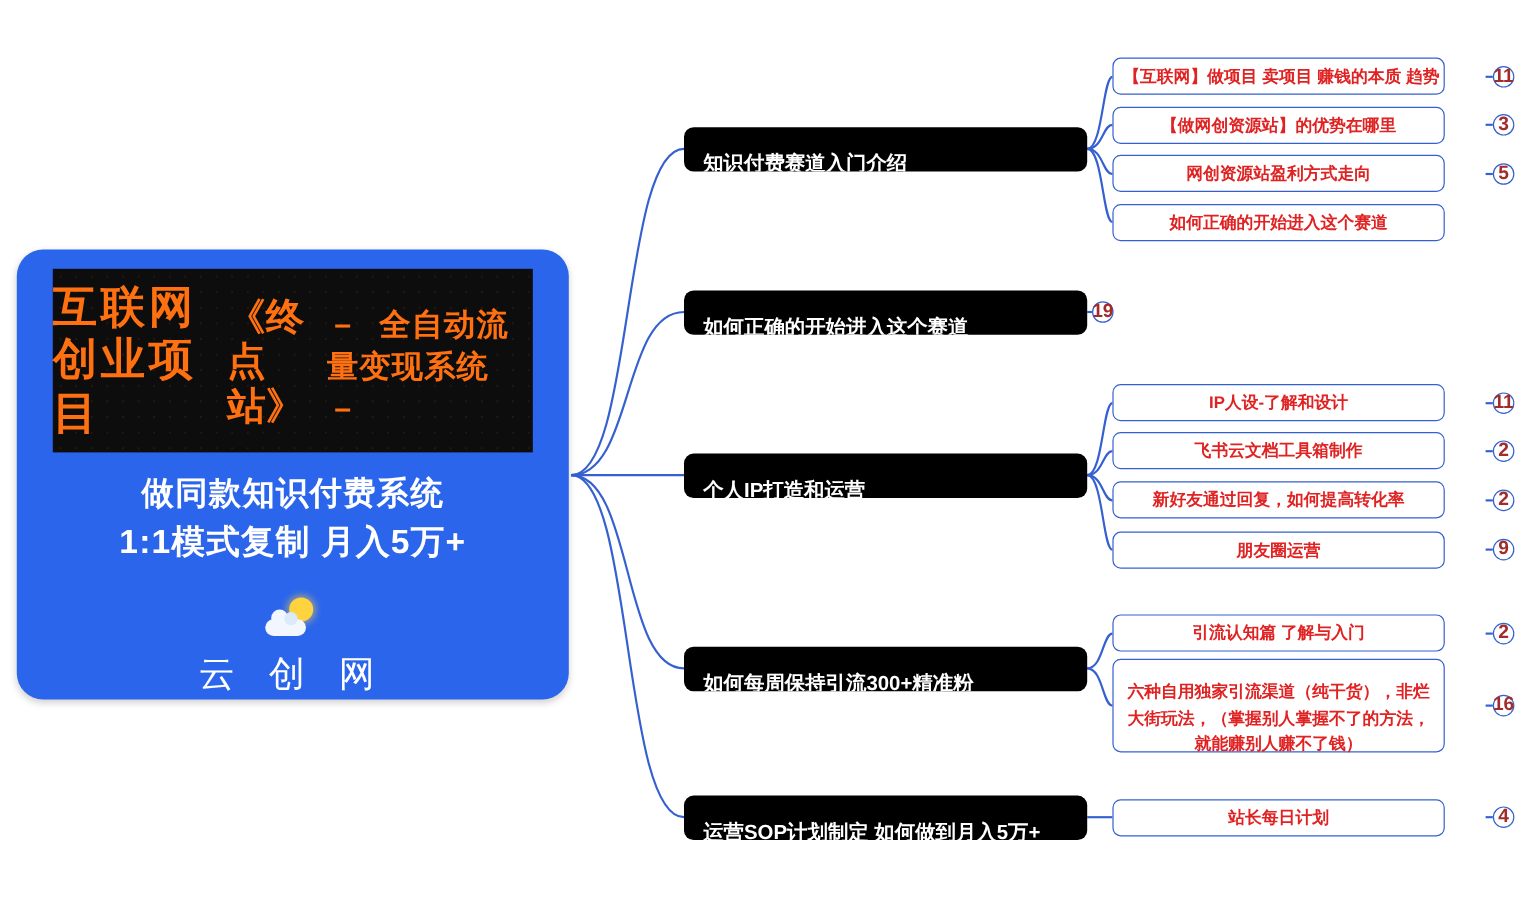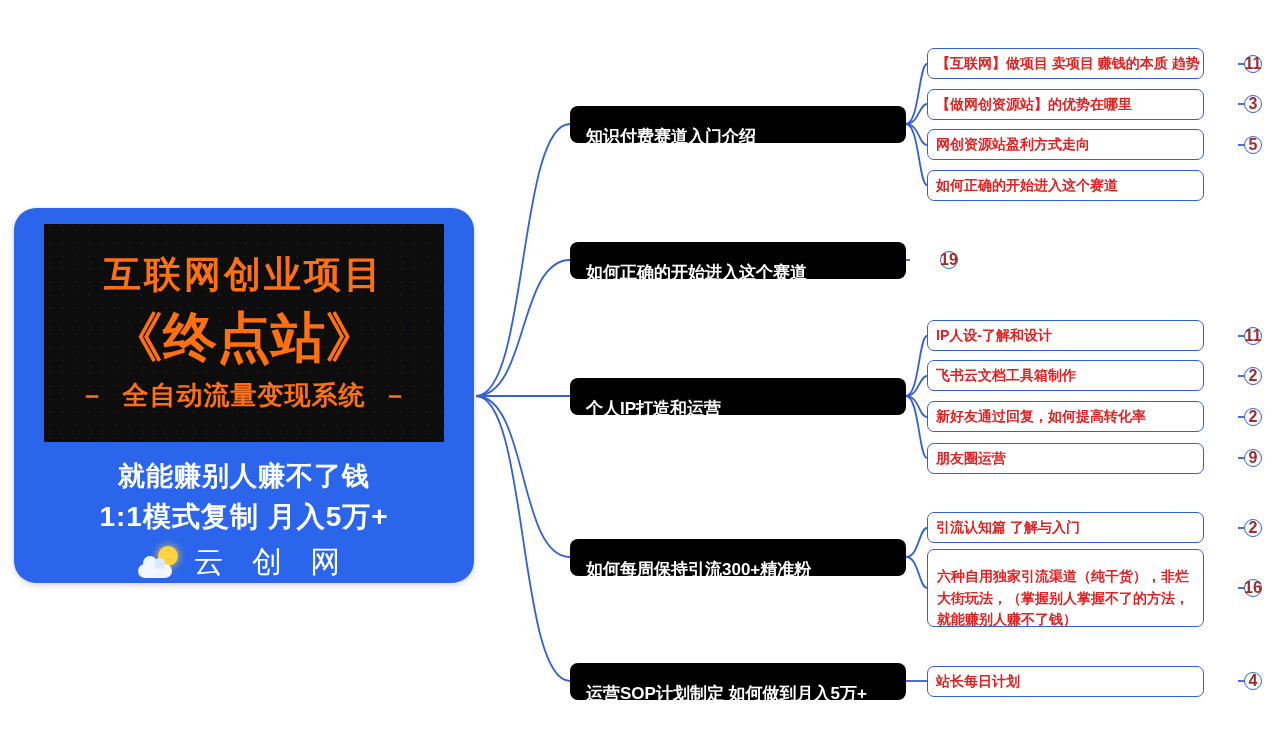--- a/index.html
+++ b/index.html
@@ -9,49 +9,49 @@
 
   
   .center-node{
     position:absolute;left:14px;top:208px;width:460px;height:375px;
     background:#2a65ec;border-radius:22px;box-sizing:border-box;
     display:flex;flex-direction:column;align-items:center;
     box-shadow:0 2px 6px rgba(0,0,0,.18);
   }
   .center-black{
     margin-top:16px;width:400px;height:226px;background:#0d0d0d;
-    display:flex;flex-direction:column;align-items:center;justify-content:center;
+    display:flex;flex-direction:row;align-items:center;justify-content:center;
     background-image:radial-gradient(rgba(255,120,0,0.10) 1px, transparent 1px);
     background-size:13px 13px;
   }
   .t1{color:#ff7011;font-size:37px;font-weight:bold;letter-spacing:3px;line-height:1.2;}
-  .t2{color:#ff7011;font-size:54px;font-weight:bold;font-family:Liberation Sans, sans-serif;margin-top:8px;line-height:1.15;}
+  .t2{color:#ff7011;font-size:32px;font-weight:bold;font-family:Liberation Mono, monospace;margin-top:8px;line-height:1.15;}
   .t3{color:#ff7011;font-size:26px;font-weight:bold;margin-top:10px;letter-spacing:1px;font-family:Liberation Mono, monospace;}
   .sub1{color:#fff;font-size:27px;font-weight:bold;margin-top:16px;letter-spacing:1px;}
   .sub2{color:#fff;font-size:28px;font-weight:bold;margin-top:4px;letter-spacing:1px;}
-  .brand-row{display:flex;align-items:center;gap:10px;margin-top:6px;}
+  .brand-row{display:flex;align-items:center;gap:10px;margin-top:27px;flex-direction:column;}
   .brand-name{color:#fff;font-size:30px;letter-spacing:10px;font-weight:500;}
   .weather-icon{position:relative;width:46px;height:34px;display:inline-block;}
   .weather-icon .sun{position:absolute;right:6px;top:0;width:20px;height:20px;border-radius:50%;background:#ffd23f;box-shadow:0 0 6px 2px rgba(255,210,63,.55);}
   .weather-icon .cloud{position:absolute;left:0;bottom:2px;width:34px;height:14px;background:#f2f7ff;border-radius:8px;}
   .weather-icon .cloud:before{content:"";position:absolute;left:5px;top:-8px;width:14px;height:14px;background:#f2f7ff;border-radius:50%;}
   .weather-icon .cloud:after{content:"";position:absolute;left:16px;top:-6px;width:11px;height:11px;background:#dce9fb;border-radius:50%;}
 
   
   .branch{
     position:absolute;left:570px;width:336px;height:37px;background:#000;
     border-radius:8px;color:#fff;font-size:17px;font-weight:bold;
     line-height:37px;padding:12px 0 0 16px;box-sizing:border-box;white-space:nowrap;overflow:hidden;
   }
 
   
   .child{
     position:absolute;left:927px;width:277px;background:#fff;
     border:1.5px solid #3560cf;border-radius:7px;box-sizing:border-box;
-    color:#e02222;font-size:14px;font-weight:bold;
+    color:#e02222;font-size:14px;font-weight:bold;text-align:center;
   }
   .child.single{height:31px;line-height:28px;padding:0 8px;white-space:nowrap;overflow:hidden;}
   .child.multi{height:78px;line-height:1.55;padding:16px 9px;}
 
   
   .badge{
     position:absolute;width:18px;height:18px;border-radius:50%;
     border:1.5px solid #3560cf;background:#fff;box-sizing:border-box;
     color:#a02c2c;font-size:16px;font-weight:bold;
     display:flex;align-items:center;justify-content:center;
@@ -100,21 +100,21 @@
       <path d="M1238,681 L1244,681"></path>
     </g>
   </svg>
 
   <div class="center-node">
     <div class="center-black">
       <div class="t1">互联网创业项目</div>
       <div class="t2">《终点站》</div>
       <div class="t3">－ 全自动流量变现系统 －</div>
     </div>
-    <div class="sub1">就能赚别人赚不了钱</div>
+    <div class="sub1">做同款知识付费系统</div>
     <div class="sub2">1:1模式复制  月入5万+</div>
     <div class="brand-row">
       <span class="weather-icon">
           <span class="sun"></span>
           <span class="cloud"></span>
         </span>
       <span class="brand-name">云 创 网</span>
     </div>
   </div>
 
@@ -135,21 +135,21 @@
   <div class="child single" style="top:512px">引流认知篇 了解与入门</div>
 
   <div class="child single" style="top:443px">朋友圈运营</div>
   <div class="child multi" style="top:549px">六种自用独家引流渠道（纯干货），非烂大街玩法，（掌握别人掌握不了的方法，就能赚别人赚不了钱）</div>
 
   <div class="child single" style="top:666px">站长每日计划</div>
 
   <div class="badge" style="left:1244px;top:55px">11</div>
   <div class="badge" style="left:1244px;top:95px">3</div>
   <div class="badge" style="left:1244px;top:136px">5</div>
-  <div class="badge" style="left:940px;top:251px">19</div>
+  <div class="badge" style="left:910px;top:251px">19</div>
   <div class="badge" style="left:1244px;top:327px">11</div>
   <div class="badge" style="left:1244px;top:367px">2</div>
   <div class="badge" style="left:1244px;top:408px">2</div>
   <div class="badge" style="left:1244px;top:449px">9</div>
   <div class="badge" style="left:1244px;top:519px">2</div>
   <div class="badge" style="left:1244px;top:579px">16</div>
   <div class="badge" style="left:1244px;top:672px">4</div>
 
 </div>
 

